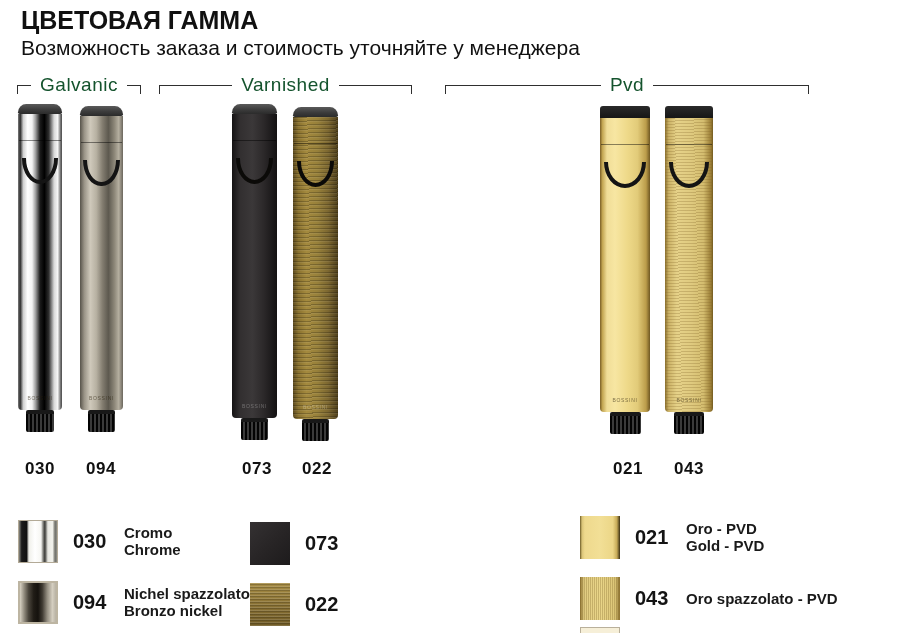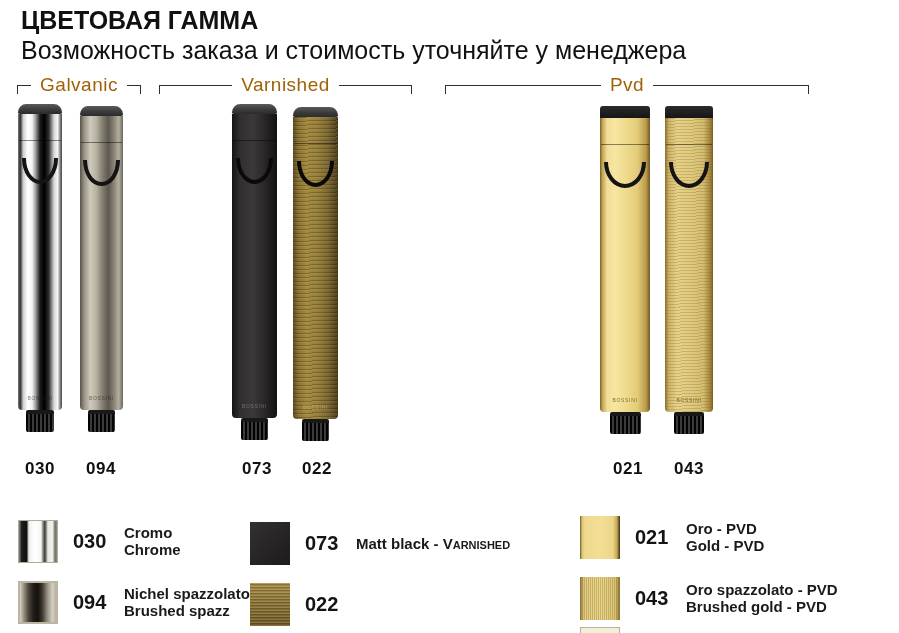--- a/index.html
+++ b/index.html
@@ -7,28 +7,28 @@
     position:relative; width:899px; height:633px; background:#ffffff;
     font-family:"Liberation Sans", sans-serif; overflow:hidden;padding-left:40px;
   }
   
   .title {
     position:absolute; left:21px; top:6px; margin:0;
     font-size:25px; font-weight:700; color:#111; letter-spacing:0;
   }
   .subtitle {
     position:absolute; left:21px; top:36px;
-    font-size:25px; color:#111;
+    font-size:21px; color:#111;
   }
   
   .bracket { position:absolute; top:74px; display:flex; align-items:flex-start; height:24px; }
   .bracket .bline { flex:1; margin-top:11px; height:8px; border-top:1px solid #2f2f2f; }
   .bracket .bline.l { border-left:1px solid #2f2f2f; }
   .bracket .bline.r { border-right:1px solid #2f2f2f; }
-  .bracket .blabel { font-size:19px; line-height:22px; color:#a16207; padding:0 9px; letter-spacing:.5px; }
+  .bracket .blabel { font-size:19px; line-height:22px; color:#14532d; padding:0 9px; letter-spacing:.5px; }
   
   .handle { position:absolute; }
   .cap {
     height:10px; border-radius:9px 9px 2px 2px;
     background:linear-gradient(180deg,#5a5a5a 0%,#3c3c3c 55%,#2b2b2b 100%);
   }
   .handle.pvd .cap { border-radius:3px 3px 0 0; background:linear-gradient(180deg,#2a2a2a,#161616); height:12px; }
   .hbody { position:relative; width:100%; overflow:hidden; border-radius:0 0 4px 4px; }
   .seam { position:absolute; left:2%; right:2%; top:26px; border-top:1px solid rgba(0,0,0,.45); }
   .arc-clip { position:absolute; top:44px; left:8%; width:84%; height:30px; overflow:hidden; }
@@ -203,31 +203,30 @@
       <div class="legend-text">
         <div><span>Cromo</span><span class="sc"></span></div>
         <div><span>Chrome</span><span class="sc"></span></div>
       </div>
     </div>
     <div class="legend-row">
       <div class="swatch sw-brushed-nickel"></div>
       <div class="legend-code">094</div>
       <div class="legend-text">
         <div><span>Nichel spazzolato</span><span class="sc"></span></div>
-        <div><span>Brushed spazz</span><span class="sc"></span></div>
+        <div><span>Bronzo nickel</span><span class="sc"></span></div>
       </div>
     </div>
   </div>
 
   <div class="legend-col" style="left:250px;top:520px;">
     <div class="legend-row">
       <div class="swatch sw-matt-black"></div>
       <div class="legend-code">073</div>
       <div class="legend-text">
-        <div><span>Matt black - </span><span class="sc">Varnished</span></div>
       </div>
     </div>
     <div class="legend-row">
       <div class="swatch sw-brushed-bronze"></div>
       <div class="legend-code">022</div>
     </div>
   </div>
 
   <div class="legend-col" style="left:580px;top:514px;">
     <div class="legend-row">
@@ -236,20 +235,19 @@
       <div class="legend-text">
         <div><span>Oro - PVD</span><span class="sc"></span></div>
         <div><span>Gold - PVD</span><span class="sc"></span></div>
       </div>
     </div>
     <div class="legend-row">
       <div class="swatch sw-brushed-gold"></div>
       <div class="legend-code">043</div>
       <div class="legend-text">
         <div><span>Oro spazzolato - PVD</span><span class="sc"></span></div>
-        <div><span>Brushed gold - PVD</span><span class="sc"></span></div>
       </div>
     </div>
   </div>
 
   <div class="partial-swatch"></div>
 
 </div>
 
 </body></html>

